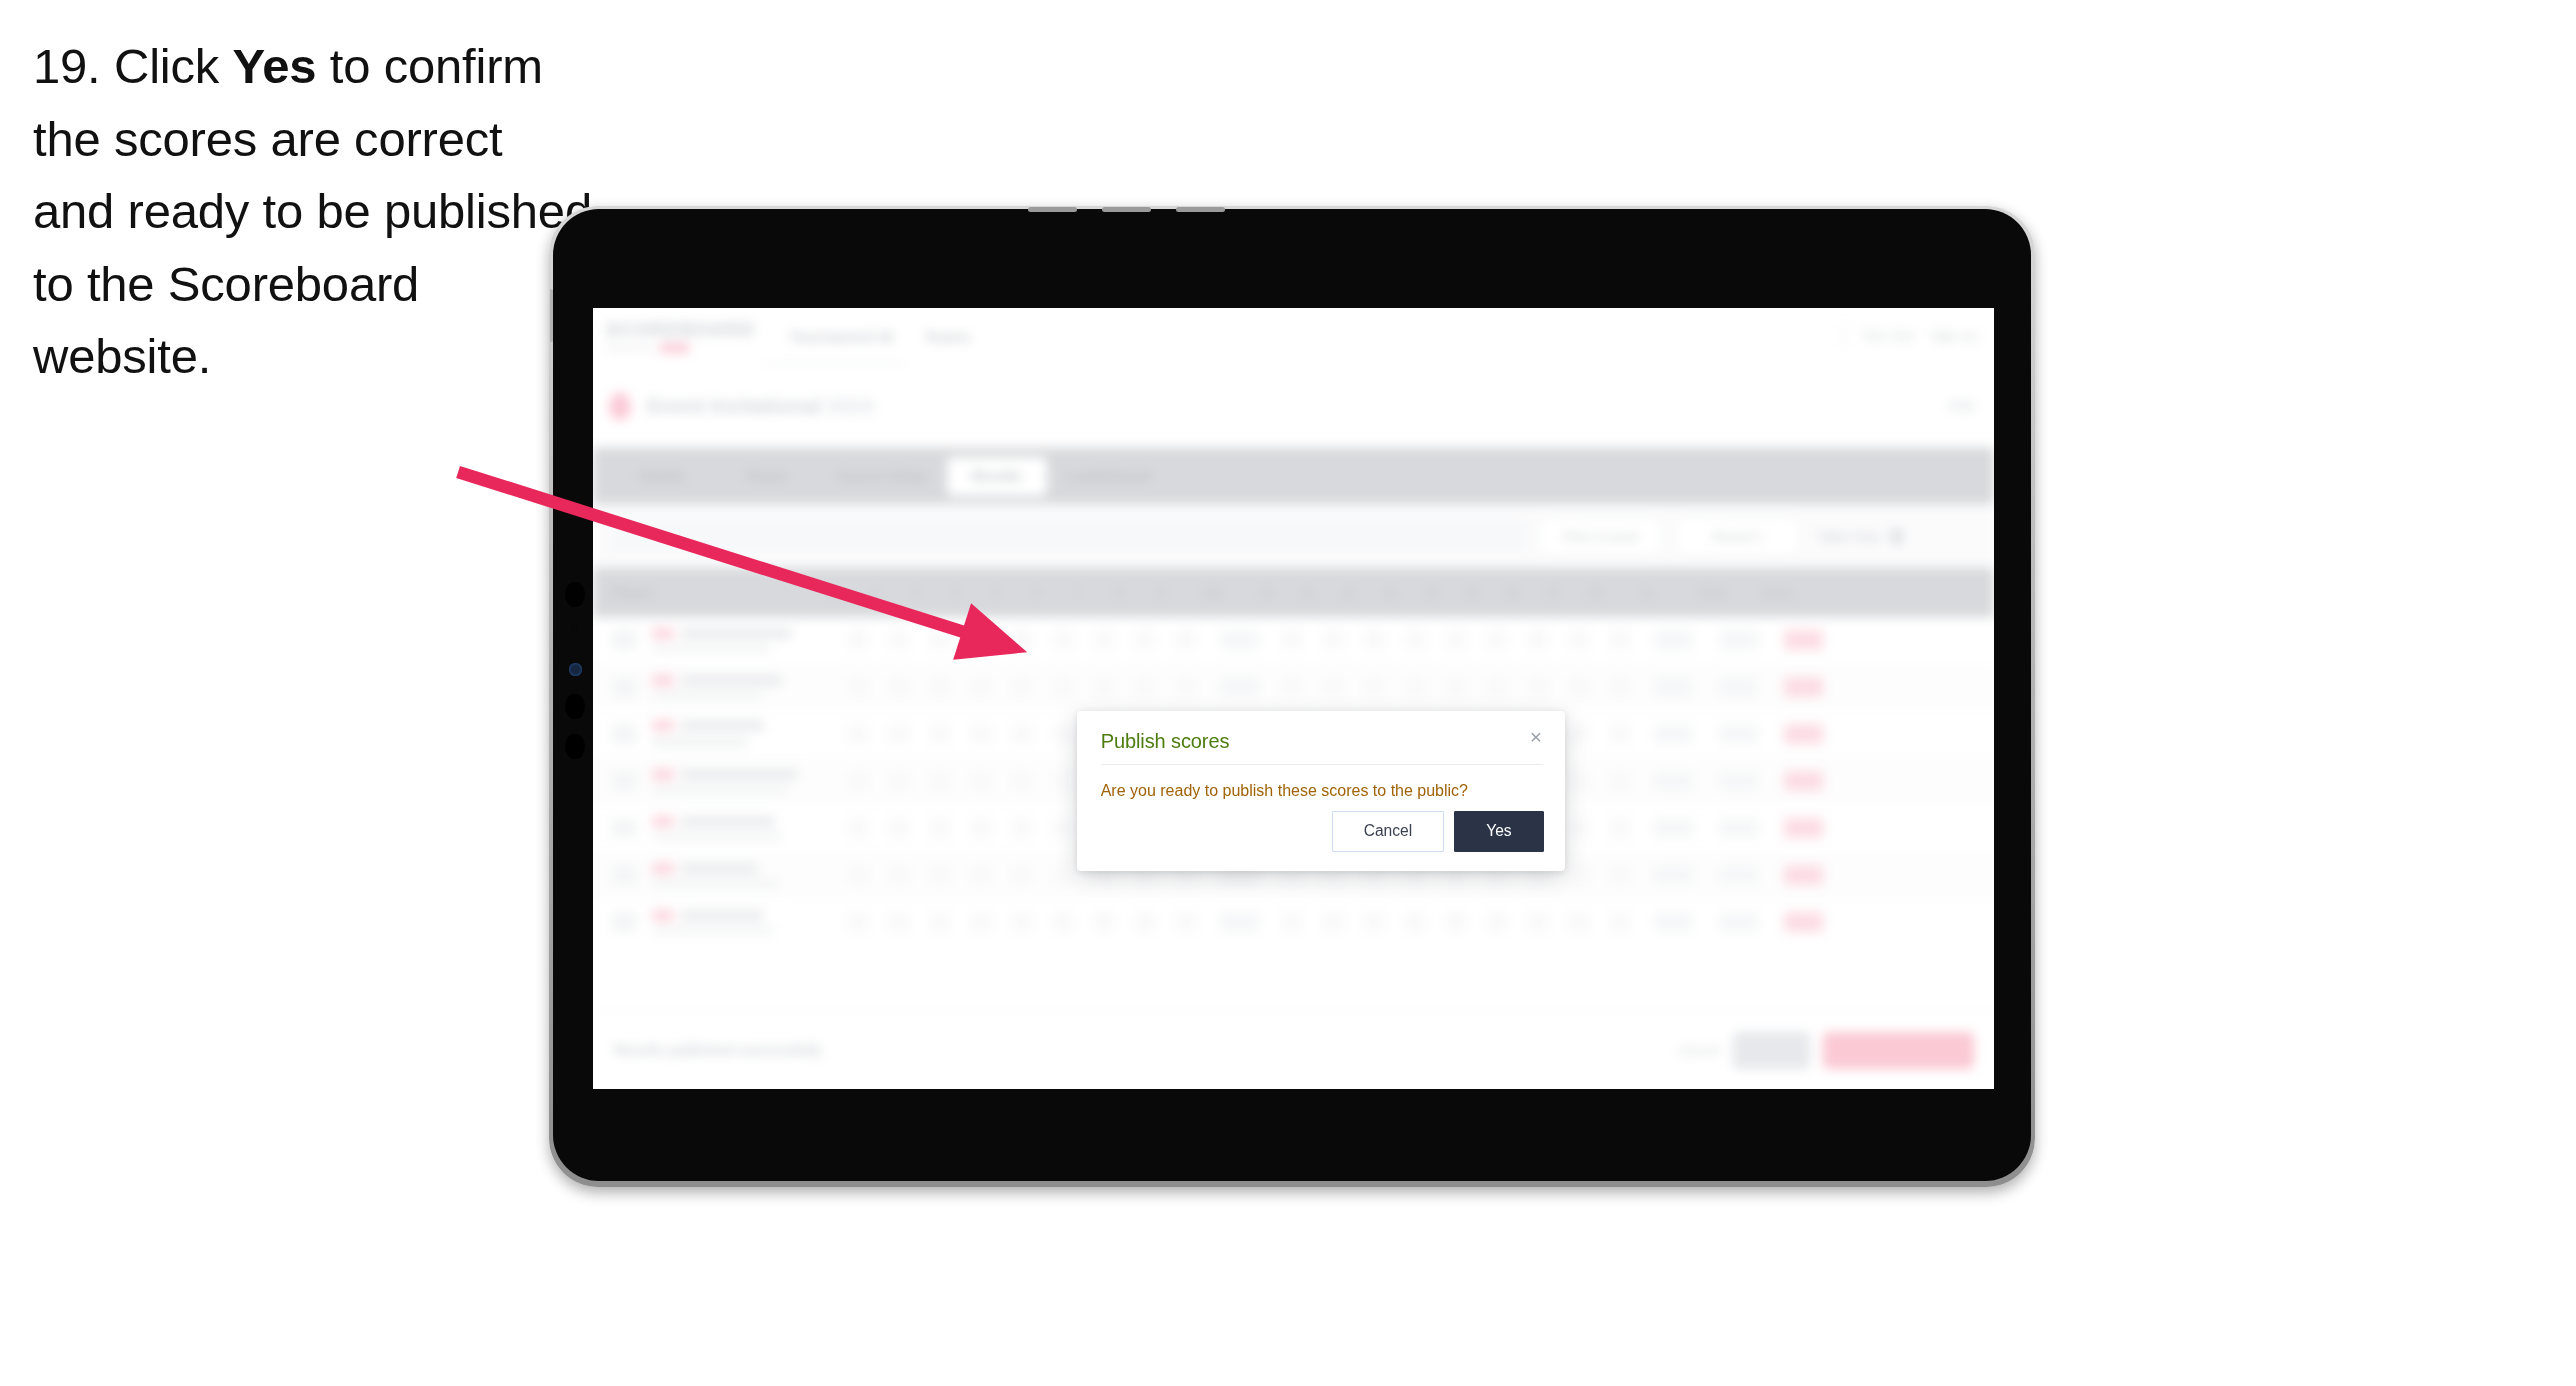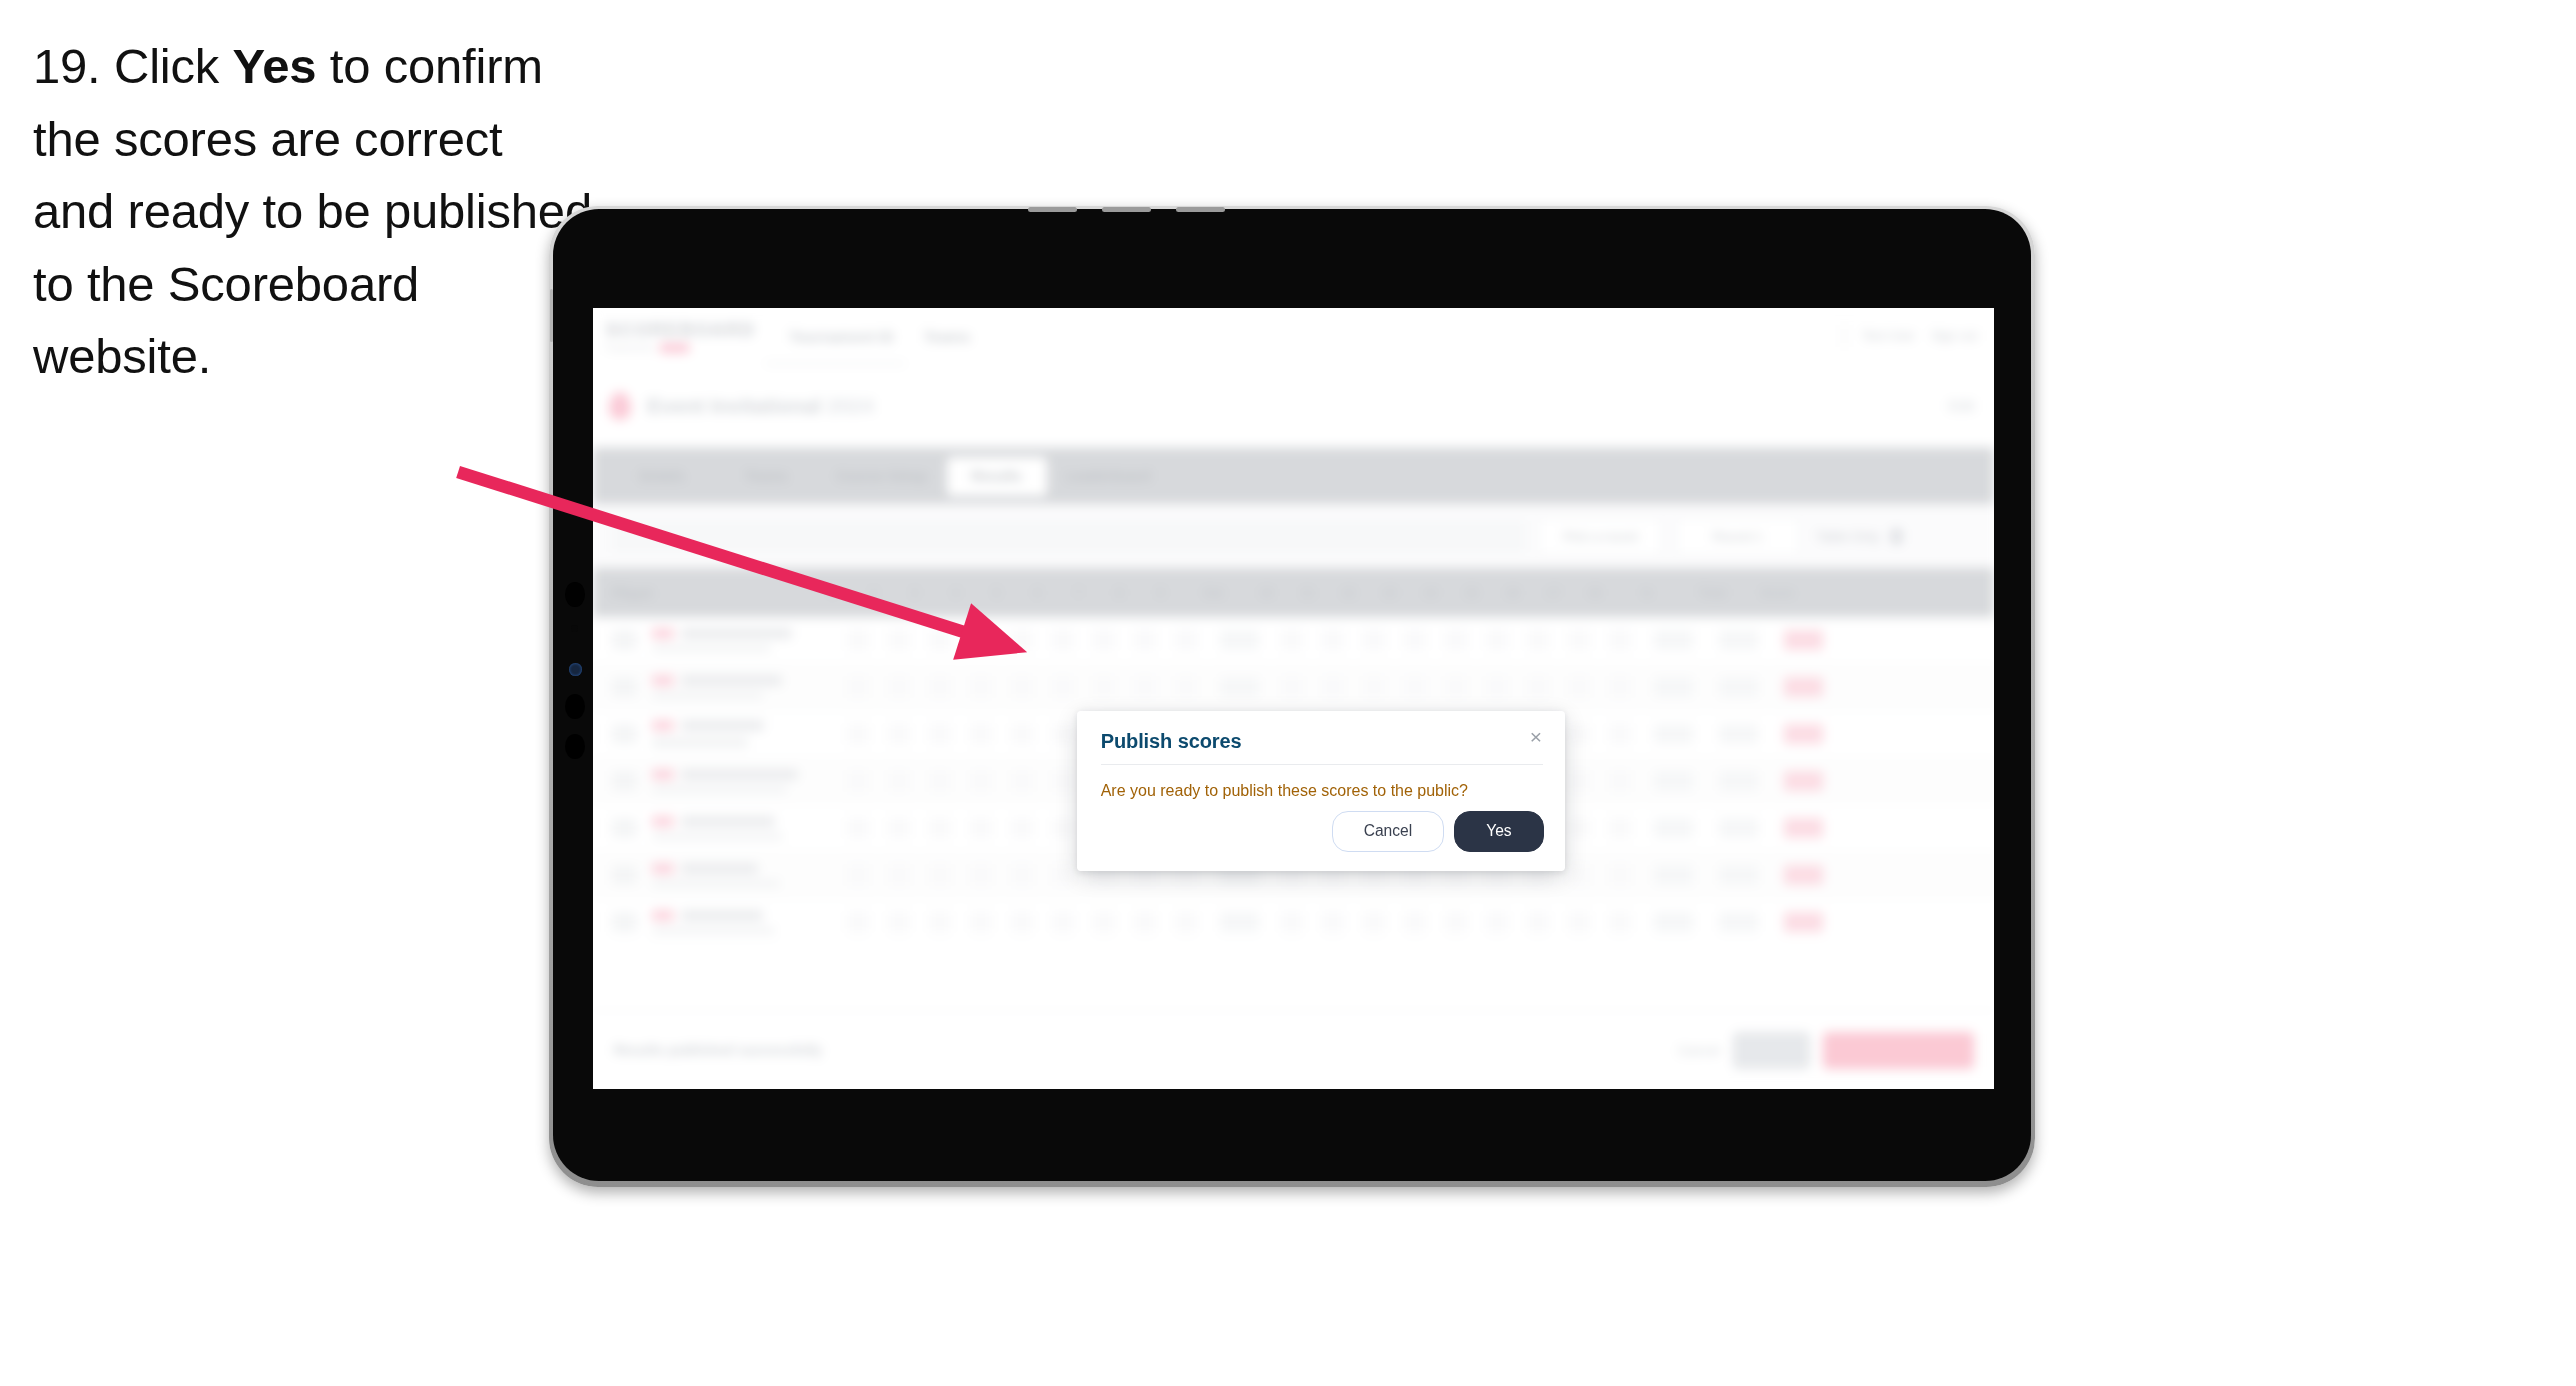--- a/index.html
+++ b/index.html
@@ -212,21 +212,21 @@
     left: 484px;
     top: 403px;
     width: 488px;
     height: 160px;
     background: #ffffff;
     border-radius: 3.7px;
     box-shadow: 0 6px 22px rgba(20,25,40,0.16), 0 1.5px 6px rgba(20,25,40,0.10);
   }
   .modal-title {
     position:absolute; left: 24px; top: 19.3px;
-    font-size: 20px; font-weight: 700; color: #0c4a6e;
+    font-size: 20px; font-weight: 400; color: #4d7c0f;
     letter-spacing: -0.1px;
   }
   .modal-close {
     position:absolute; right: 16.3px; top: 13.4px;
     width: 25px; height: 25px;
     display:flex; align-items:center; justify-content:center;
     font-size: 21px; color: #9aa0a8; line-height:1; font-weight:300;
     cursor:pointer;
   }
   .modal-divider {
@@ -235,21 +235,21 @@
   }
   .modal-body {
     position:absolute; left: 24px; top: 71px;
     font-size: 16px; color: #a16207; font-weight:400;
   }
   .modal-actions {
     position:absolute; right: 21px; bottom: 19.3px;
     display:flex; align-items:center; gap: 10.4px;
   }
   .btn {
-    height: 39px; border-radius: 16px;
+    height: 39px; border-radius: 1px;
     display:flex; align-items:center; justify-content:center;
     font-size: 15.6px; cursor:pointer; font-family:"Liberation Sans", sans-serif;
   }
   .btn-cancel {
     min-width: 77px; padding: 0 16.3px;
     background:#ffffff; color:#3a4150;
     border: 1.5px solid #cfdcf2;
   }
   .btn-yes {
     min-width: 55px; padding: 0 16.3px;

